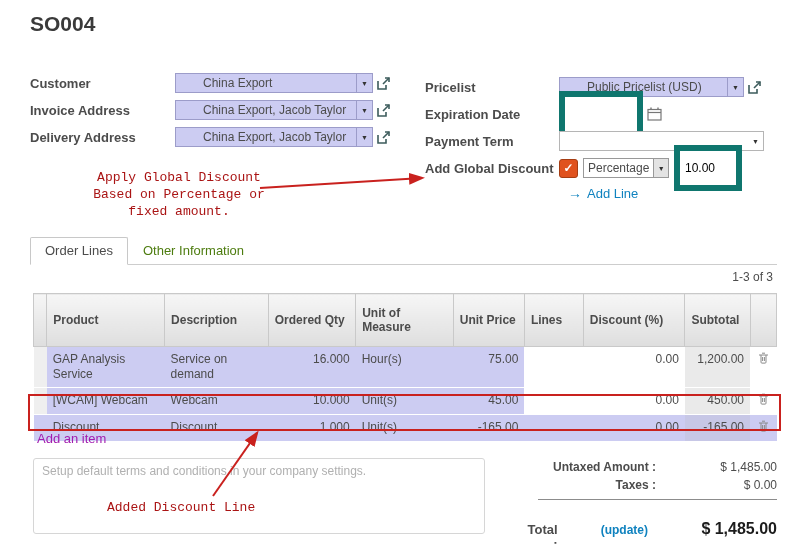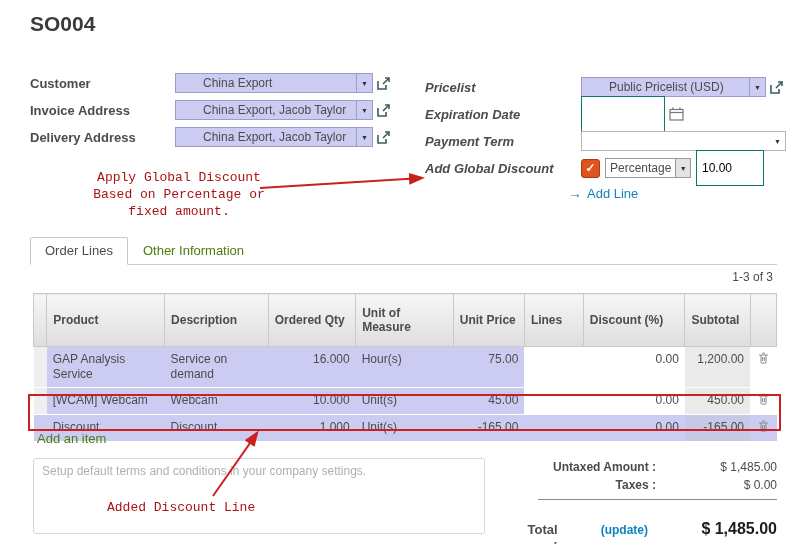--- a/index.html
+++ b/index.html
@@ -8,31 +8,31 @@
     font-family:"Liberation Sans",sans-serif;color:#4c4c4c;overflow:hidden;
   }
   .page{position:absolute;inset:0;}
   .page-title{position:absolute;left:30px;top:12px;font-size:21px;font-weight:bold;color:#3a3a3a;margin:0;}
 
   
   .fields-left{position:absolute;left:30px;top:72px;width:392px;}
   .fields-right{position:absolute;left:425px;top:76px;width:355px;}
   .frow{display:flex;align-items:center;height:22px;margin-bottom:5px;}
   .flabel{width:145px;font-weight:bold;font-size:13px;flex:none;}
-  .flabel.r{width:156px;font-style:italic;}
+  .flabel.r{width:134px;}
   .m2o{display:flex;align-items:stretch;height:20px;border:1px solid #9c9cc9;background:#ccccf2;font-size:12px;box-sizing:border-box;padding-left:22px;}
   .m2o.white{background:#fff;border-color:#b5b5b5;}
   .m2o .txt{flex:1;padding:2px 5px;white-space:nowrap;overflow:hidden;}
   .m2o .caret{width:15px;border-left:1px solid #9c9cc9;display:flex;align-items:center;justify-content:center;font-size:7px;color:#333;flex:none;}
   .m2o.white .caret{border-left:none;}
   .w198{width:198px;flex:none;}
   .w185{width:185px;flex:none;}
   .w205{width:205px;flex:none;}
   .extlink{margin-left:4px;display:inline-flex;align-items:center;cursor:pointer;}
-  .tinput{height:20px;border:1px solid #0f766e;box-sizing:border-box;font-size:12px;padding:17px 5px;font-family:"Liberation Sans",sans-serif;}
+  .tinput{height:20px;border:6px solid #0f766e;box-sizing:border-box;font-size:12px;padding:17px 5px;font-family:"Liberation Sans",sans-serif;}
   .dateinput{width:84px;}
   .calbtn{margin-left:4px;display:inline-flex;align-items:center;cursor:pointer;}
   .chk{width:17px;height:17px;background:#e0521e;border:1px solid #a53d13;border-radius:3px;color:#fff;
        font-size:12px;font-weight:bold;display:flex;align-items:center;justify-content:center;flex:none;cursor:pointer;}
   .psel{display:flex;align-items:stretch;border:1px solid #999;background:#fff;height:20px;width:86px;box-sizing:border-box;margin-left:5px;cursor:pointer;}
   .psel .txt{flex:1;padding:2px 4px;font-size:12px;white-space:nowrap;}
   .psel .box{width:16px;background:#e3e3e3;border-left:1px solid #999;display:flex;align-items:center;justify-content:center;font-size:7px;color:#333;}
   .amount{width:68px;margin-left:5px;}
   .addline{margin-top:6px;margin-left:143px;font-size:13px;color:#0f82bf;cursor:pointer;display:flex;align-items:center;}
   .addline .arrow{color:#0f82bf;font-weight:bold;margin-right:5px;font-size:14px;}
@@ -67,21 +67,21 @@
   .c-disc{width:100px;}
   .c-sub{width:64px;}
   .c-del{width:26px;text-align:center;padding:5px 2px;}
   td.lav{background:#ccccf2;}
   td.white{background:#fff;}
   td.sub1{background:#eaeaea;}
   td.sub3{background:#c7c7e6;}
   td.hnd{background:#efefef;}
   .trash{cursor:pointer;display:inline-block;}
   .redbox{position:absolute;left:28px;top:394px;width:749px;height:33px;border:2px solid #c9211e;z-index:30;pointer-events:none;}
-  .additem{position:absolute;left:37px;top:431px;font-size:13px;color:#4d7c0f;cursor:pointer;}
+  .additem{position:absolute;left:37px;top:431px;font-size:13px;color:#a21caf;cursor:pointer;}
 
   
   .notes{position:absolute;left:33px;top:458px;width:452px;height:76px;border:1px solid #d6d6d6;border-radius:3px;
          padding:5px 8px;font-size:12px;color:#b0b0b0;box-sizing:border-box;cursor:text;}
   .totals{position:absolute;left:538px;top:458px;width:239px;font-size:12px;}
   .trow{display:flex;align-items:baseline;justify-content:flex-end;padding:2px 0;gap:33px;}
   .tlabel{flex:1;text-align:right;font-weight:bold;color:#4c4c4c;}
   .tvalue{width:88px;text-align:right;color:#4c4c4c;}
   .tsep{border-top:1px solid #8c8c8c;margin:5px 0 3px;}
   .grand .tlabel{font-size:13px;}

